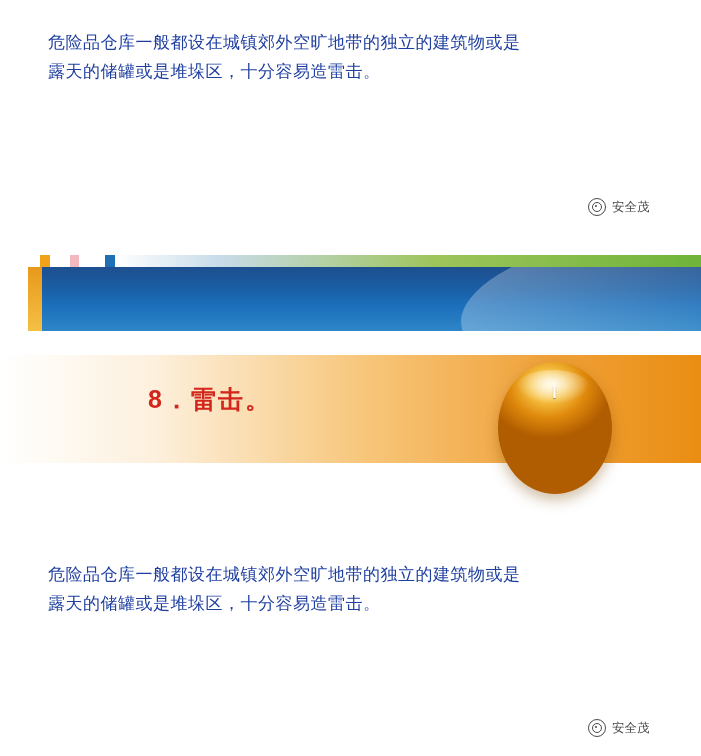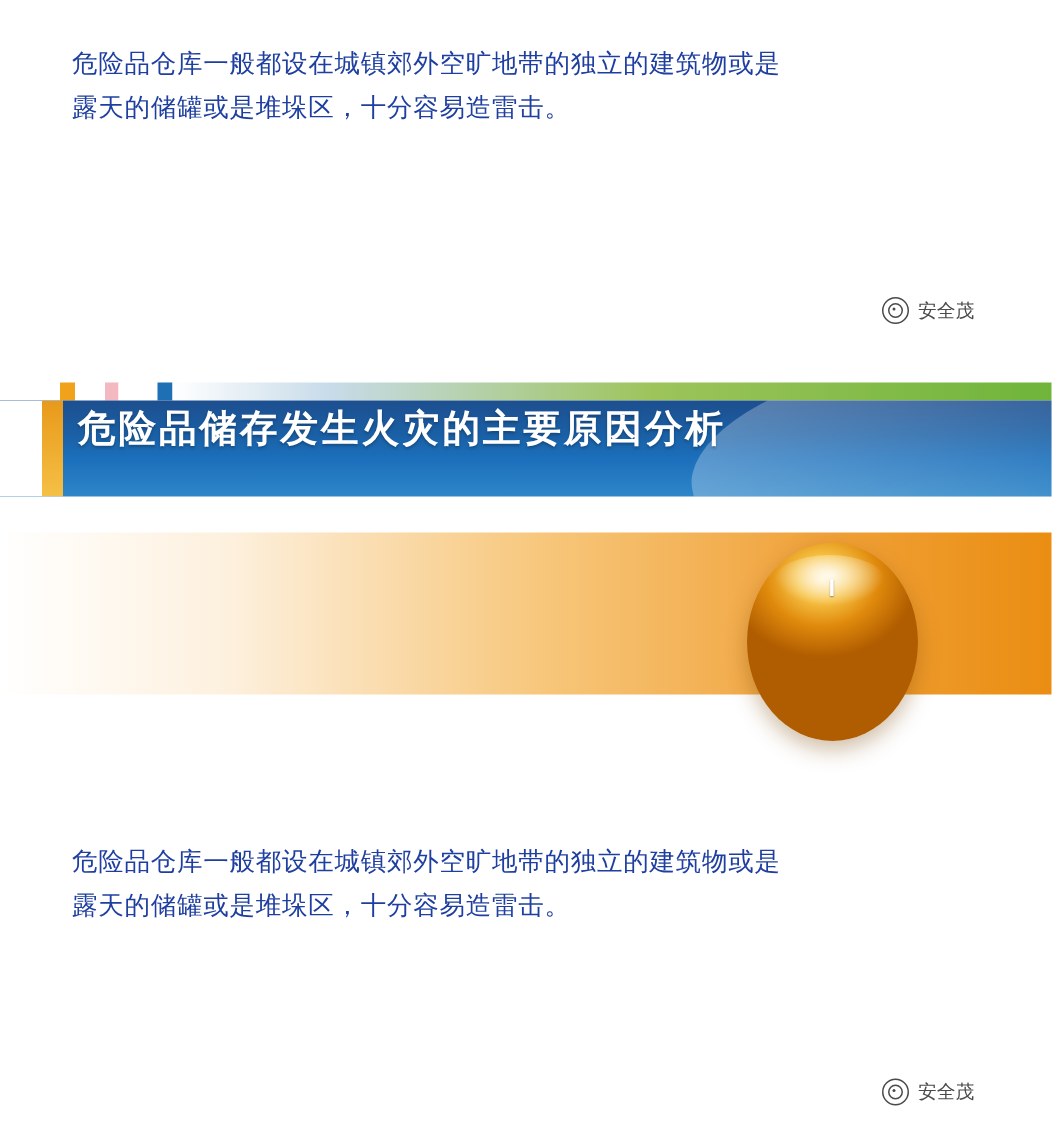--- a/index.html
+++ b/index.html
@@ -231,23 +231,23 @@
     <span class="ts-white2"></span>
     <span class="ts-pink"></span>
     <span class="ts-white3"></span>
     <span class="ts-blue"></span>
     <span class="ts-grad"></span>
   </div>
 
   <div class="title-bar">
     <span class="title-left-accent"></span>
   </div>
-  <div class="slide-title">危险品储存发生火灾的主要原因分析</div>
 
   <div class="content-band"></div>
+  <div class="band-text">8．雷击。</div>
 </div>
 
 <div class="sphere">
   <span class="sphere-mark">I</span>
 </div>
 
 <div class="body-text">
   <div>危险品仓库一般都设在城镇郊外空旷地带的独立的建筑物或是</div>
   <div>露天的储罐或是堆垛区，十分容易造雷击。</div>
 </div>

